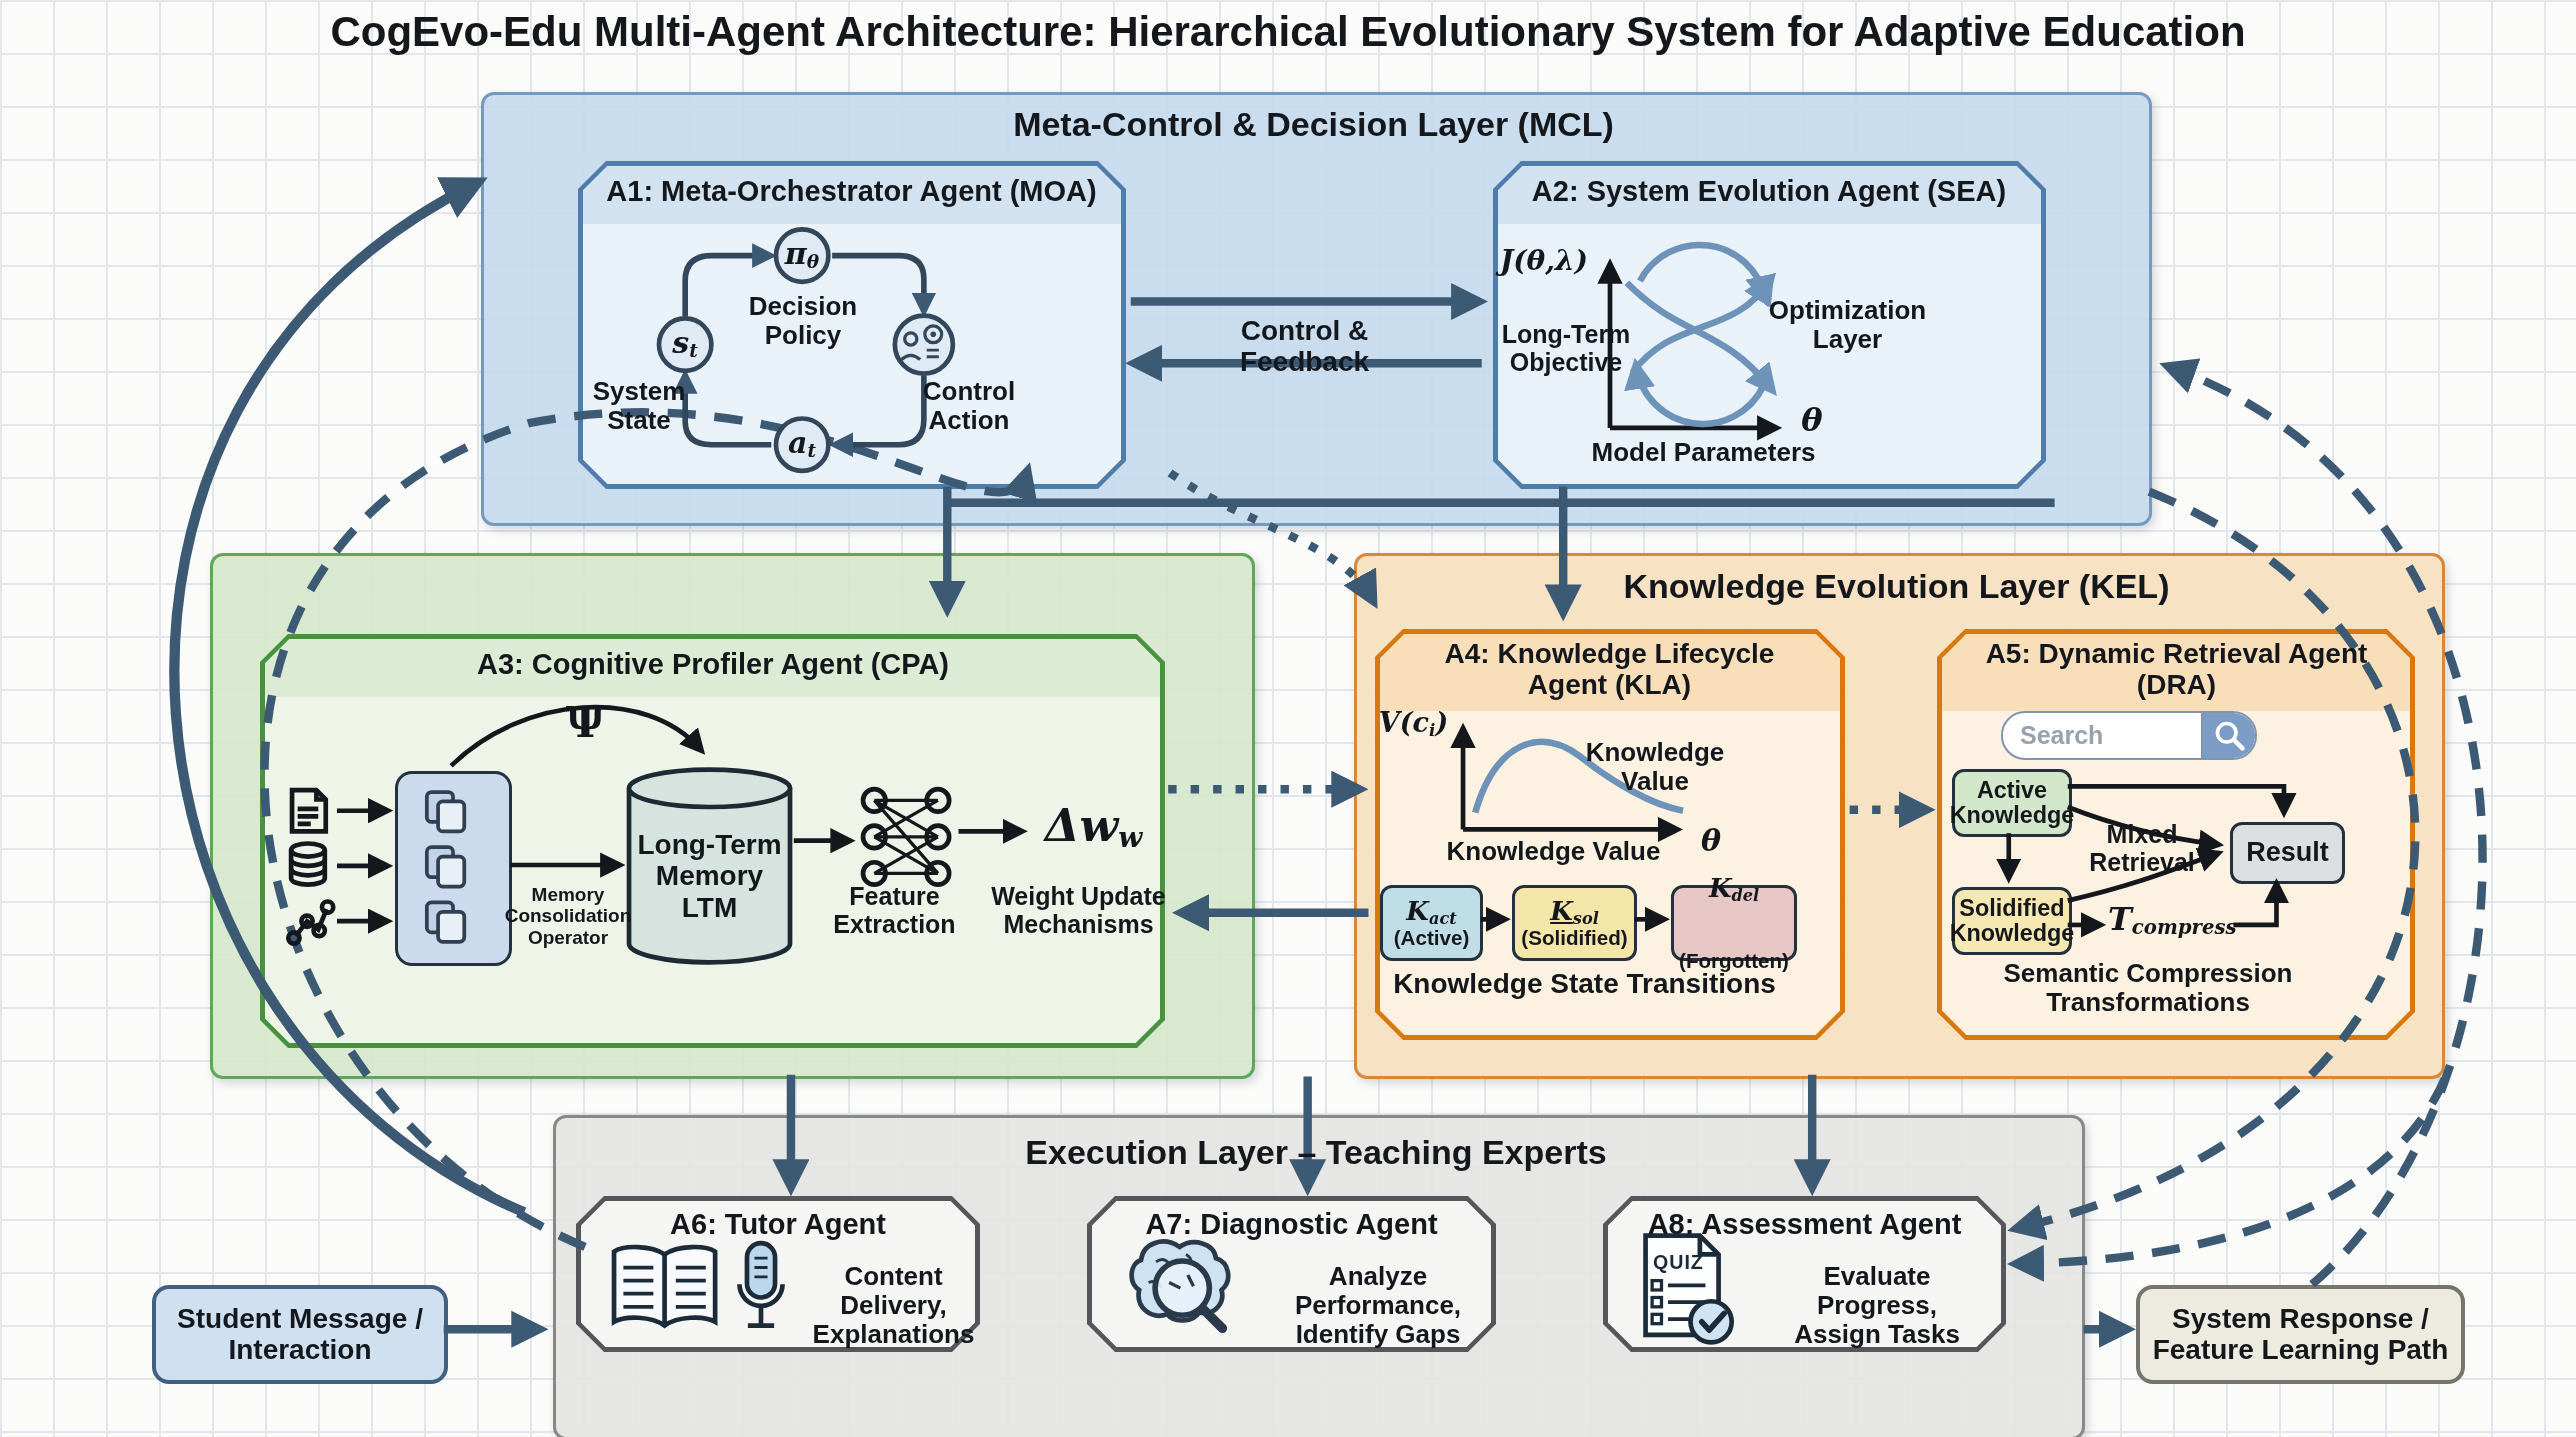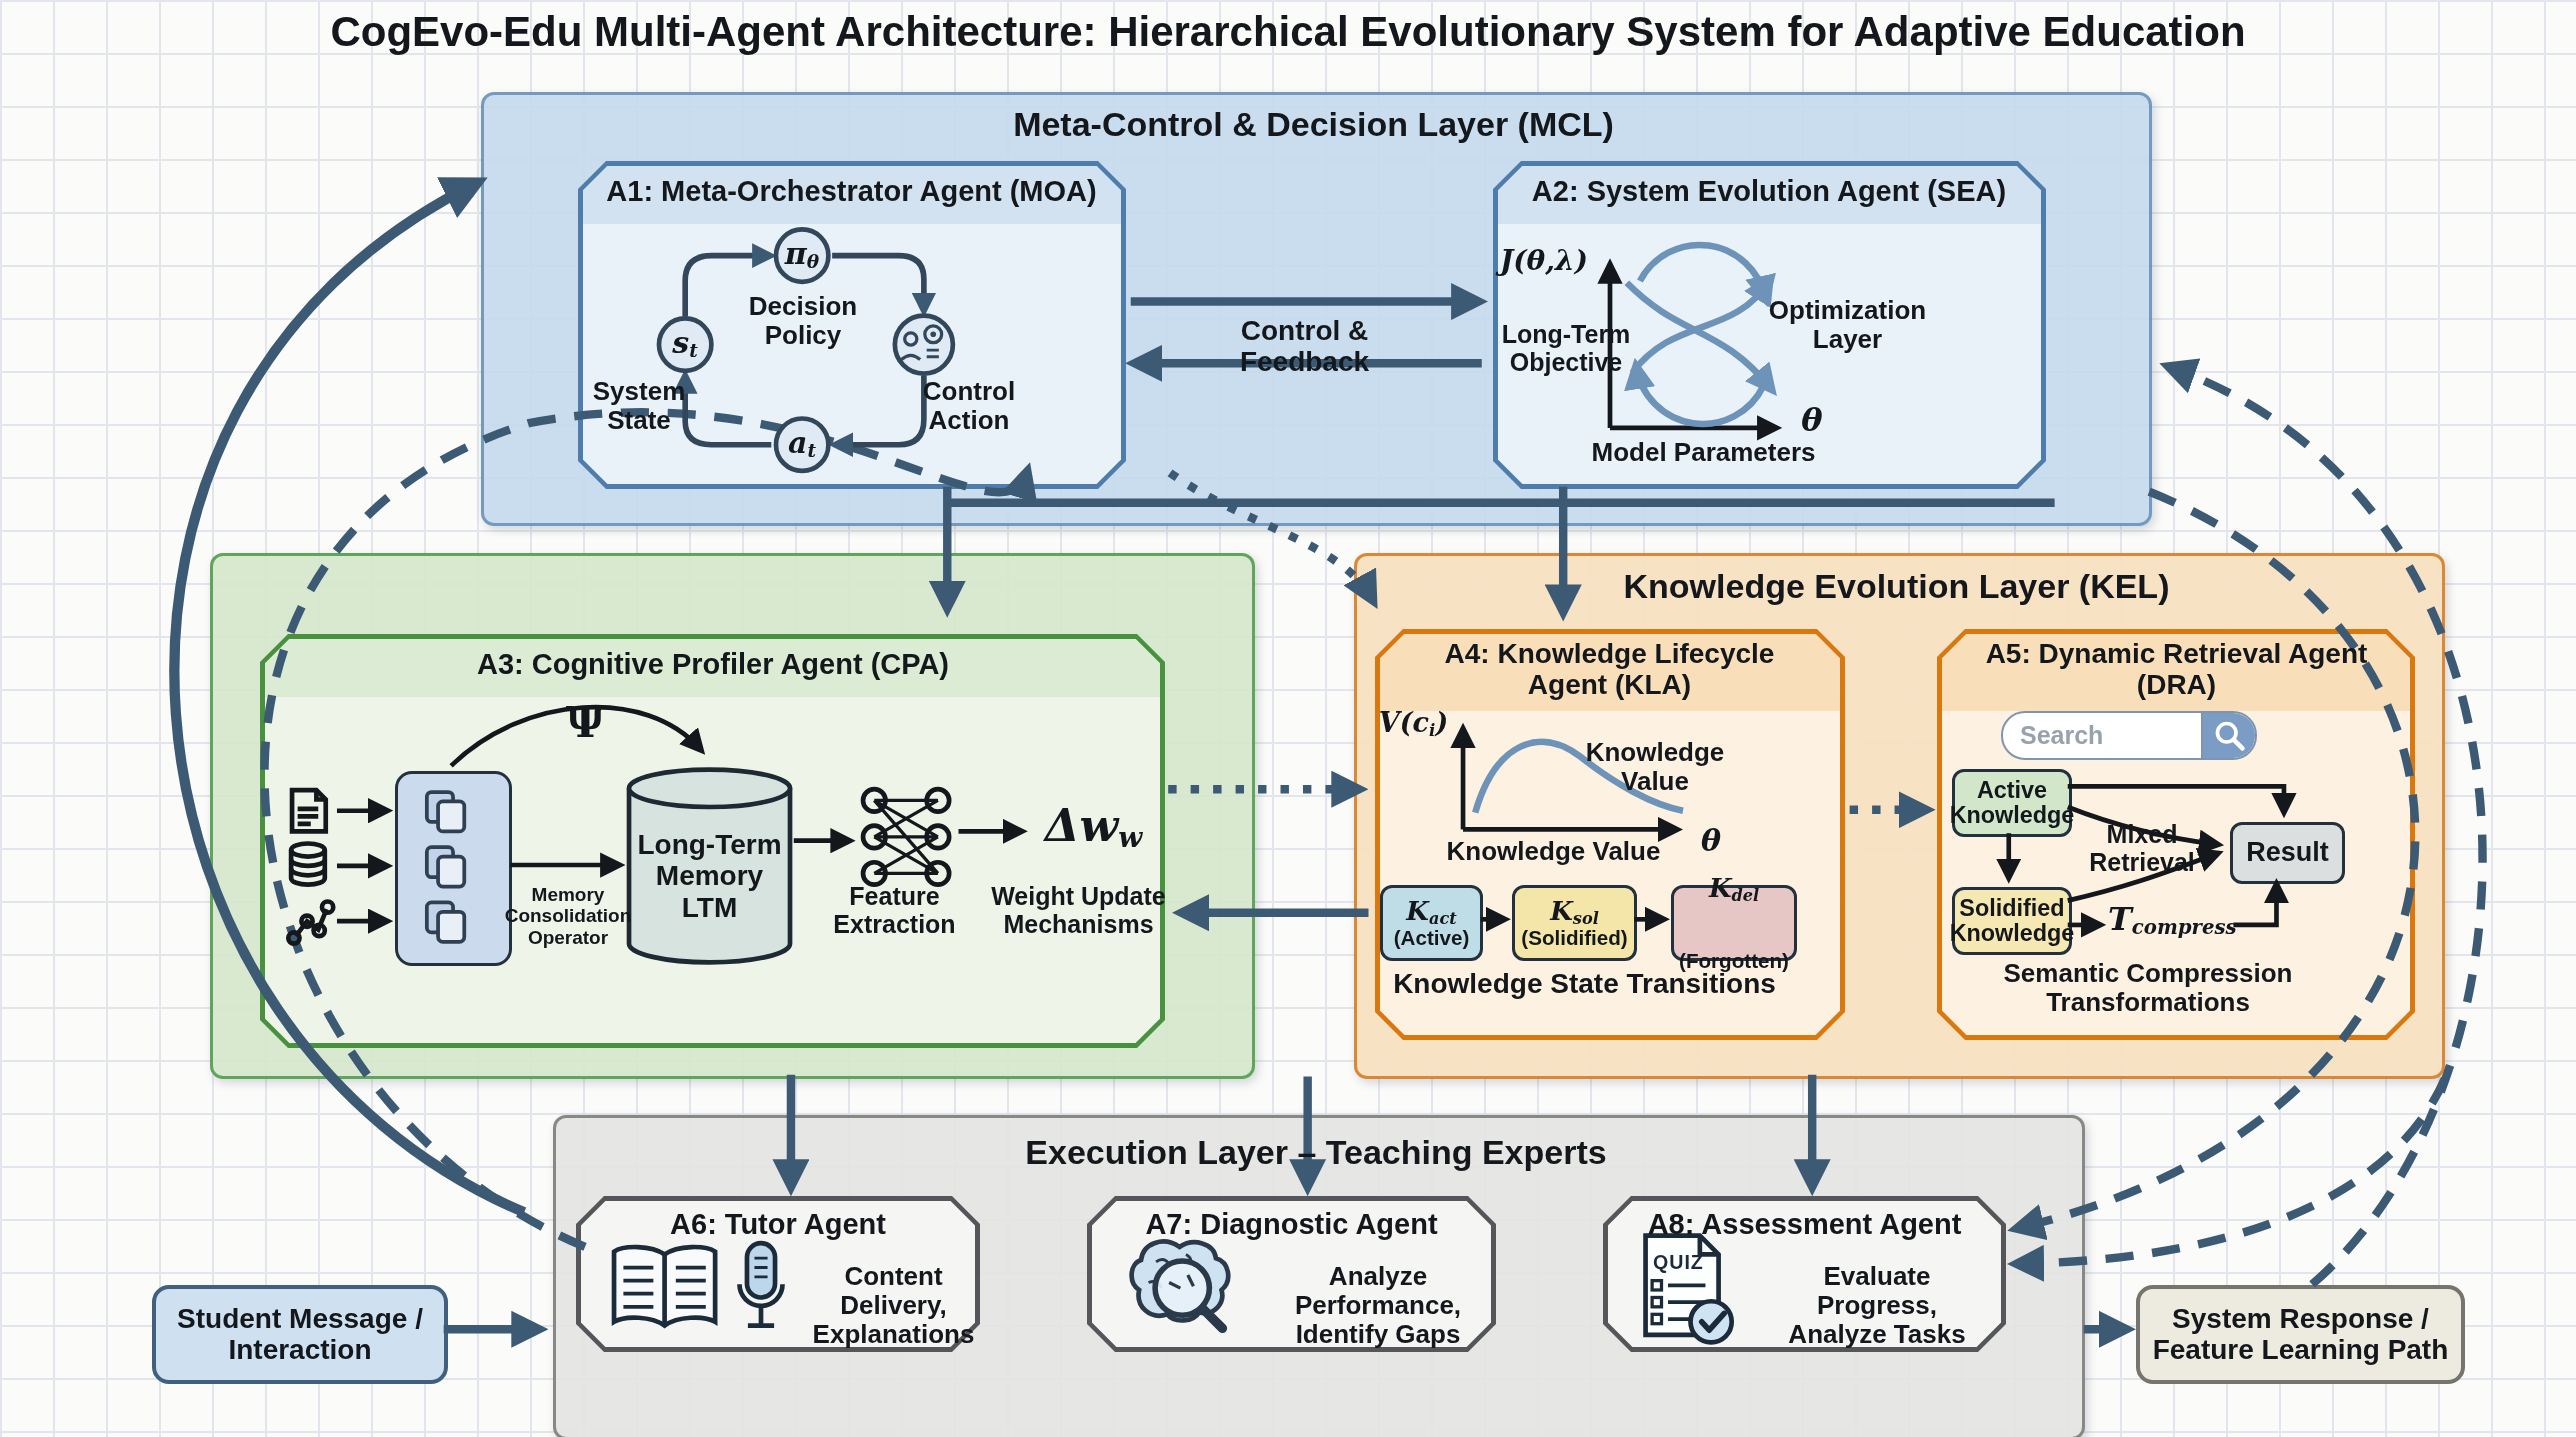--- a/index.html
+++ b/index.html
@@ -88,21 +88,21 @@
     <div class="inner" style="background:var(--exec_box_fill);"></div>
   </div>
 
   <div class="minibox" style="left:395px;top:771px;width:111px;height:189px;background:var(--stm_fill);border-radius:17px;"></div>
 
   <div class="minibox" style="left:1380px;top:885px;width:97px;height:70px;background:var(--k_active);">
     <span class="math" style="font-size:26px;"><span>K</span><sub>act</sub></span>
     <span style="font-size:20.6px;">(Active)</span>
   </div>
   <div class="minibox" style="left:1512px;top:885px;width:119px;height:70px;background:var(--k_solidified);">
-    <span class="math" style="font-size:26px;"><span>K</span><sub>sol</sub></span>
+    <span class="math" style="font-size:26px;text-decoration:underline;"><span>K</span><sub>sol</sub></span>
     <span style="font-size:20.6px;">(Solidified)</span>
   </div>
   <div class="minibox" style="left:1671px;top:885px;width:120px;height:70px;background:var(--k_forgotten);gap:46px;">
     <span class="math" style="font-size:26px;"><span>K</span><sub>del</sub></span>
     <span style="font-size:20.6px;">(Forgotten)</span>
   </div>
 
   <div class="minibox" style="left:1952px;top:769px;width:114px;height:62px;background:var(--active_fill);font-size:23.4px;">
     <span>Active</span>
       <span>Knowledge</span>
@@ -389,17 +389,17 @@
   <div class="lab" style="left:800px;width:187px;top:1262px;font-size:26px;">
     <span style="display:block;">Content Delivery,</span>
       <span style="display:block;">Explanations</span>
   </div>
   <div class="lab" style="left:1268px;width:220px;top:1262px;font-size:26px;">
     <span style="display:block;">Analyze Performance,</span>
       <span style="display:block;">Identify Gaps</span>
   </div>
   <div class="lab" style="left:1760px;width:234px;top:1262px;font-size:26px;">
     <span style="display:block;">Evaluate Progress,</span>
-      <span style="display:block;">Analyze Tasks</span>
+      <span style="display:block;">Assign Tasks</span>
   </div>
 
 </div>
 
 
 </body></html>

